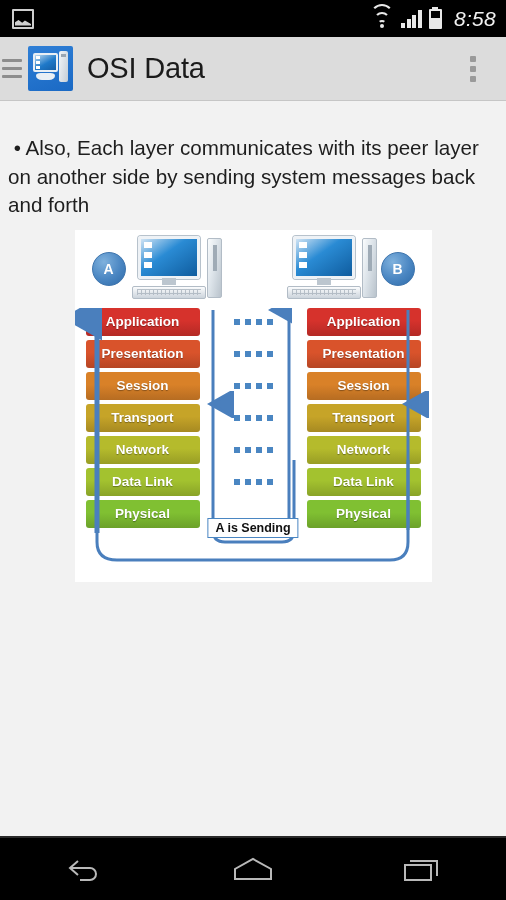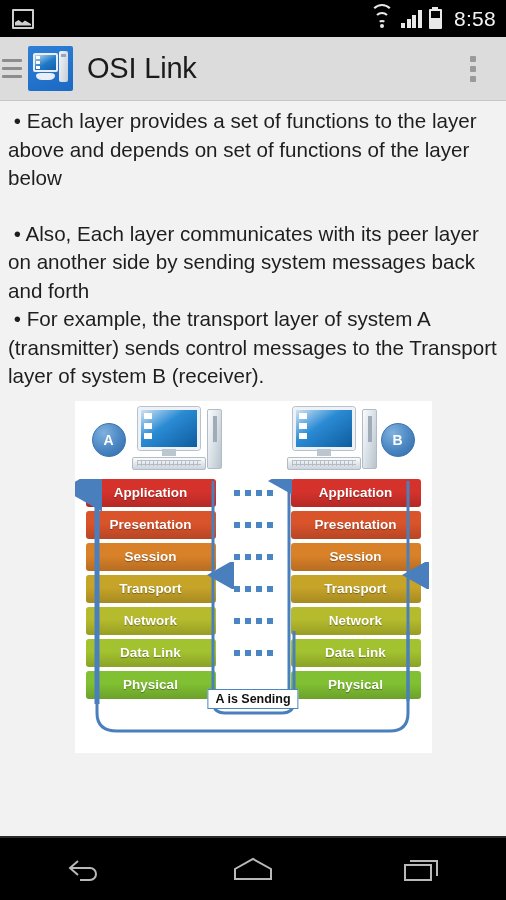--- a/index.html
+++ b/index.html
@@ -14,21 +14,21 @@
   
   .statusbar {
     position: absolute; top: 0; left: 0; width: 506px; height: 37px;
     background: #000; display: flex; align-items: center;
     padding: 0 10px 0 12px;
   }
   .sb-left { display: flex; align-items: center; gap: 6px; flex: 1; }
   .sb-right { display: flex; align-items: center; gap: 7px; }
   .sb-time {
     color: #f2f2f2; font-size: 21px; letter-spacing: .3px;
-    font-family: "Liberation Sans", sans-serif; margin-left: 5px;
+    font-family: "Liberation Sans", sans-serif; margin-left: 5px; font-style: italic;
   }
   .ic-screenshot {
     width: 22px; height: 20px; border: 2px solid #cfcfcf; border-radius: 1px;
     position: relative; overflow: hidden; background: #000;
   }
   .ic-screenshot:after {
     content: ""; position: absolute; left: 1px; right: 1px; bottom: 1px; height: 7px;
     background: #cfcfcf;
     clip-path: polygon(0 100%,0 55%,22% 20%,45% 60%,62% 30%,100% 80%,100% 100%);
   }
@@ -168,21 +168,21 @@
     position: absolute; right: 0px; top: 2px; width: 15px; height: 60px;
     background: linear-gradient(100deg,#fafcfd 0%,#dde4ea 45%,#b9c3cc 100%);
     border: 1px solid #b2bcc6; border-radius: 2px;
   }
   .pc .tower:after {
     content: ""; position: absolute; left: 5px; top: 6px; width: 4px; height: 26px;
     background: #9fabb6;
   }
 
   .stacks { position: relative; height: 230px; }
-  .stack { position: absolute; top: 0; width: 130px; }
+  .stack { position: absolute; top: 0; width: 114px; }
   .stack.left { left: 11px; }
   .stack.right { right: 11px; }
   .layer {
     height: 28px; margin-bottom: 4px; border-radius: 3px;
     display: flex; align-items: center; justify-content: center;
     color: #fff; font-size: 13.5px; font-weight: bold;
     font-family: "Liberation Sans", sans-serif;
     text-shadow: 0 1px 1px rgba(0,0,0,.35);
   }
   .dotcol {
@@ -246,32 +246,30 @@
     <div class="drawer-ind">
       <span></span>
         <span></span>
         <span></span>
     </div>
     <div class="app-icon">
       <div class="mon"></div>
         <div class="base"></div>
         <div class="tower"></div>
     </div>
-    <div class="appbar-title">OSI Link</div>
+    <div class="appbar-title">OSI Data</div>
     <div class="overflow">
       <span></span>
         <span></span>
         <span></span>
     </div>
   </div>
 
   <div class="content">
-    <p class="para"> • Each layer provides a set of functions to the layer above and depends on set of functions of the layer below</p>
     <p class="para gap"> • Also, Each layer communicates with its peer layer on another side by sending system messages back and forth</p>
-    <p class="para tight"> • For example, the transport layer of system A (transmitter) sends control messages to the Transport layer of system B (receiver).</p>
 
     <div class="diagram">
 
       <div class="hosts">
         <div class="nodebadge a">A</div>
         <div class="pc left">
           <div class="screen"></div>
             <div class="neck"></div>
             <div class="kb"></div>
             <div class="tower"></div>

